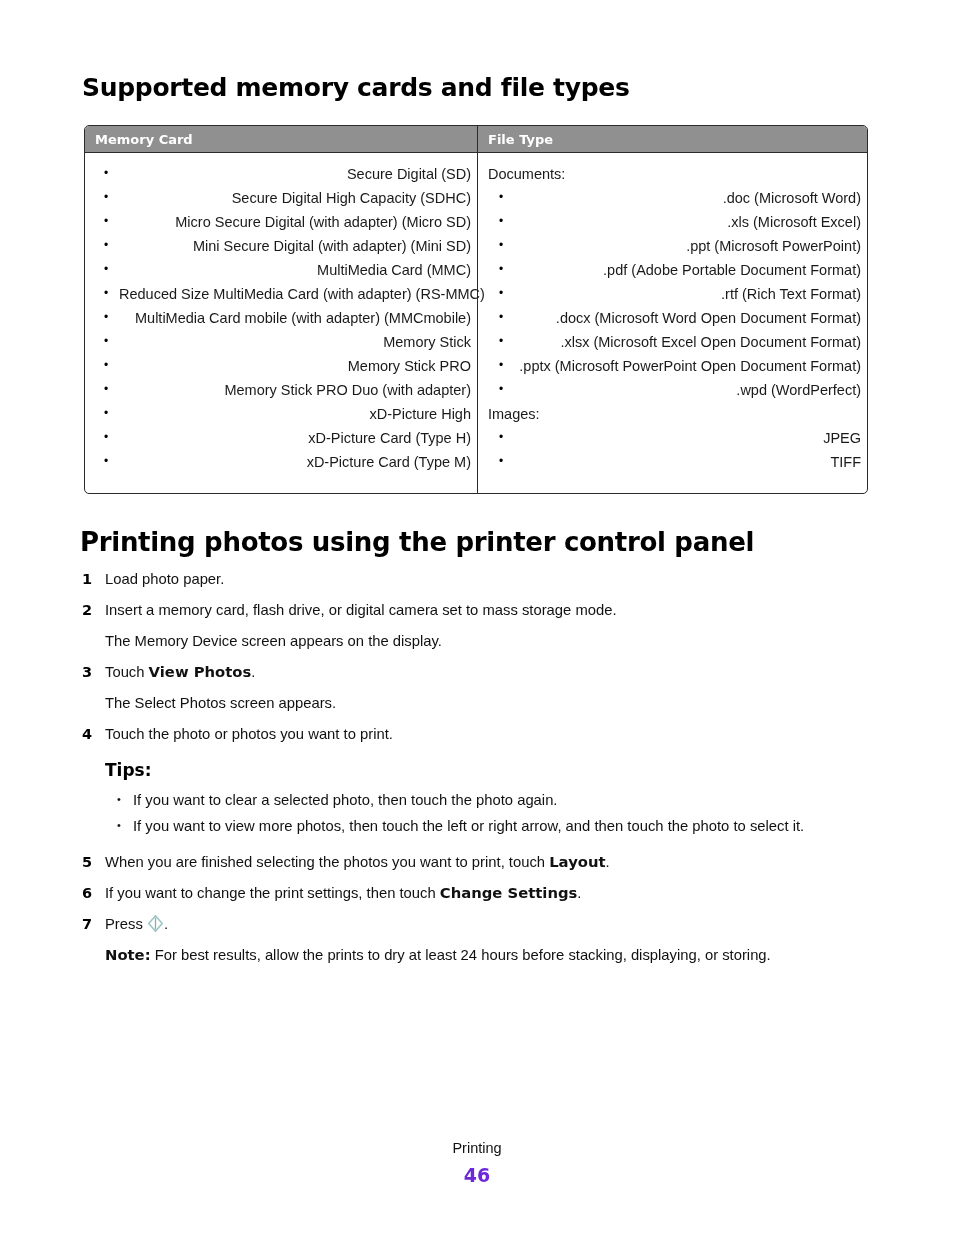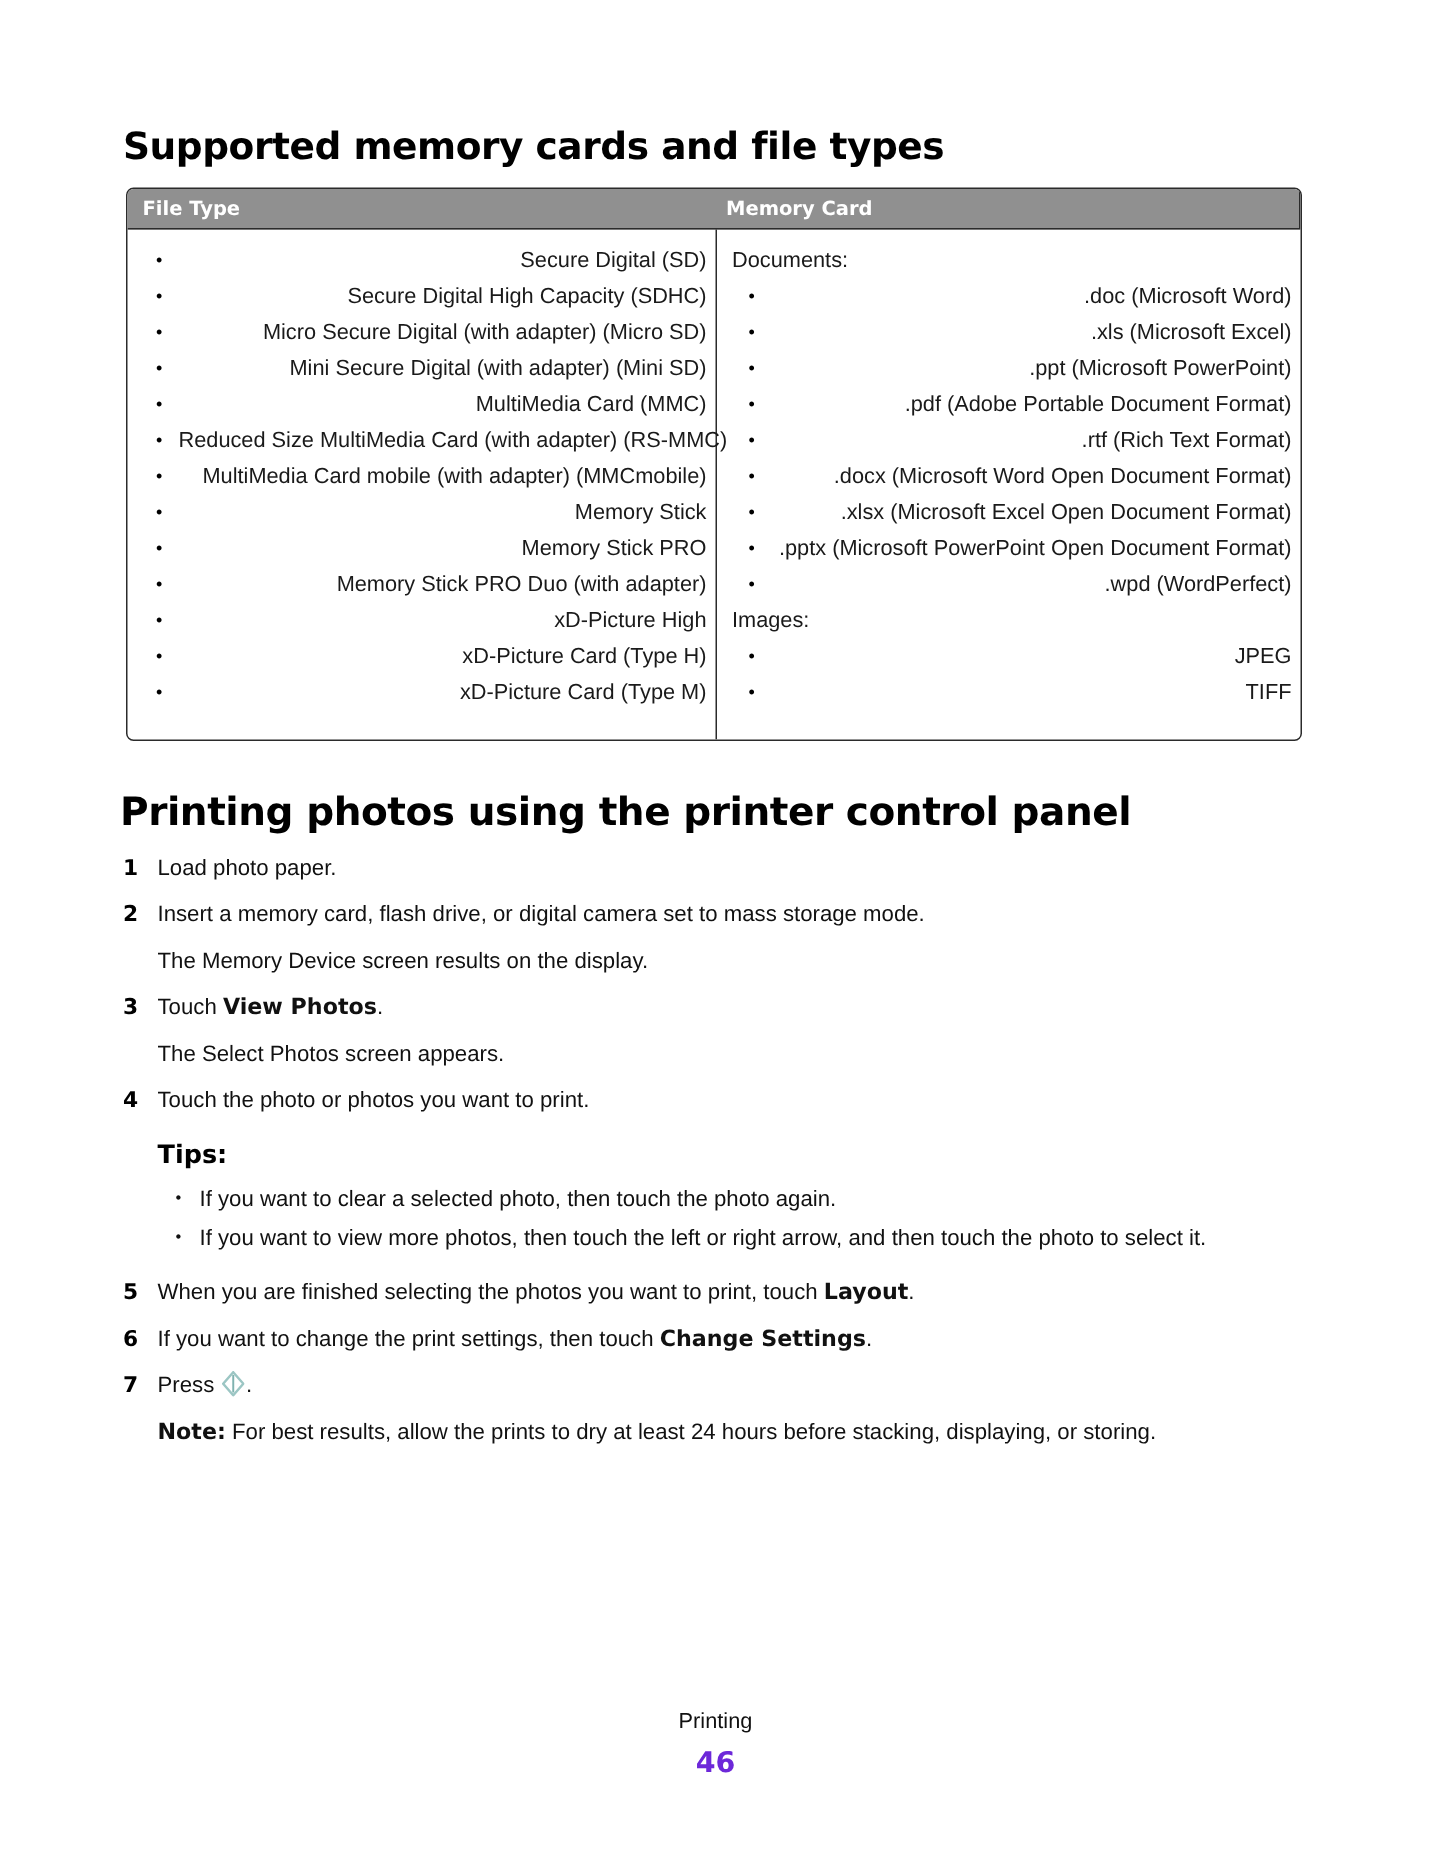--- a/index.html
+++ b/index.html
@@ -27,21 +27,21 @@
     position: absolute;
     margin: 0;
     font-family: "DejaVu Sans", sans-serif;
     font-weight: bold;
     font-size: 25px;
     letter-spacing: -0.3px;
     line-height: 1.1;
     color: #000;
     white-space: nowrap;
   }
-  #heading-1 { left: 82px; top: 84px; }
+  #heading-1 { left: 82px; top: 74px; }
   #heading-2 { left: 80px; top: 528px; font-size: 26px; }
 
   
   .spec-table {
     position: absolute;
     left: 84px;
     top: 125px;
     width: 784px;
     border: 1px solid #2b2b2b;
     border-radius: 5px;
@@ -215,22 +215,22 @@
 </head>
 <body>
 
 <div class="page">
 
   <h1 class="section-heading" id="heading-1">Supported memory cards and file types</h1>
 
   <div class="spec-table">
 
     <div class="spec-table-header">
+      <div class="th th-memory">Memory Card</div>
       <div class="th th-filetype">File Type</div>
-      <div class="th th-memory">Memory Card</div>
     </div>
 
     <div class="spec-table-body">
 
       <div class="cell-memory">
         <ul class="card-list">
           <li>Secure Digital (SD)</li>
           <li>Secure Digital High Capacity (SDHC)</li>
           <li>Micro Secure Digital (with adapter) (Micro SD)</li>
           <li>Mini Secure Digital (with adapter) (Mini SD)</li>
@@ -275,21 +275,21 @@
 
     <div class="step">
       <div class="step-num">1</div>
       <div class="step-text">Load photo paper.</div>
     </div>
 
     <div class="step">
       <div class="step-num">2</div>
       <div class="step-text">Insert a memory card, flash drive, or digital camera set to mass storage mode.</div>
     </div>
-    <div class="sub-text">The Memory Device screen results on the display.</div>
+    <div class="sub-text">The Memory Device screen appears on the display.</div>
 
     <div class="step">
       <div class="step-num">3</div>
       <div class="step-text"><span>Touch </span><b>View Photos</b><span>.</span></div>
     </div>
     <div class="sub-text">The Select Photos screen appears.</div>
 
     <div class="step">
       <div class="step-num">4</div>
       <div class="step-text">Touch the photo or photos you want to print.</div>

